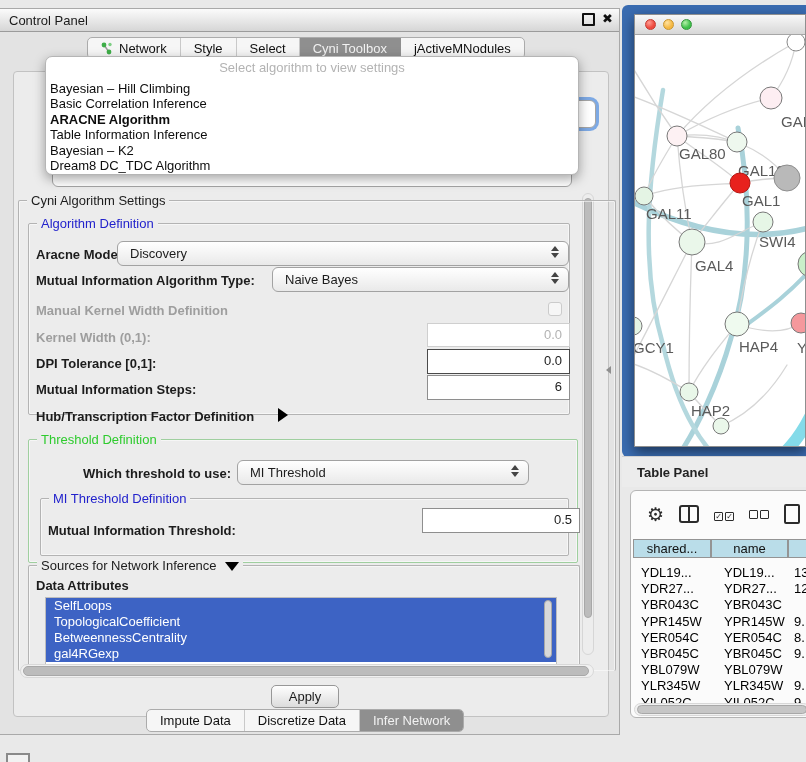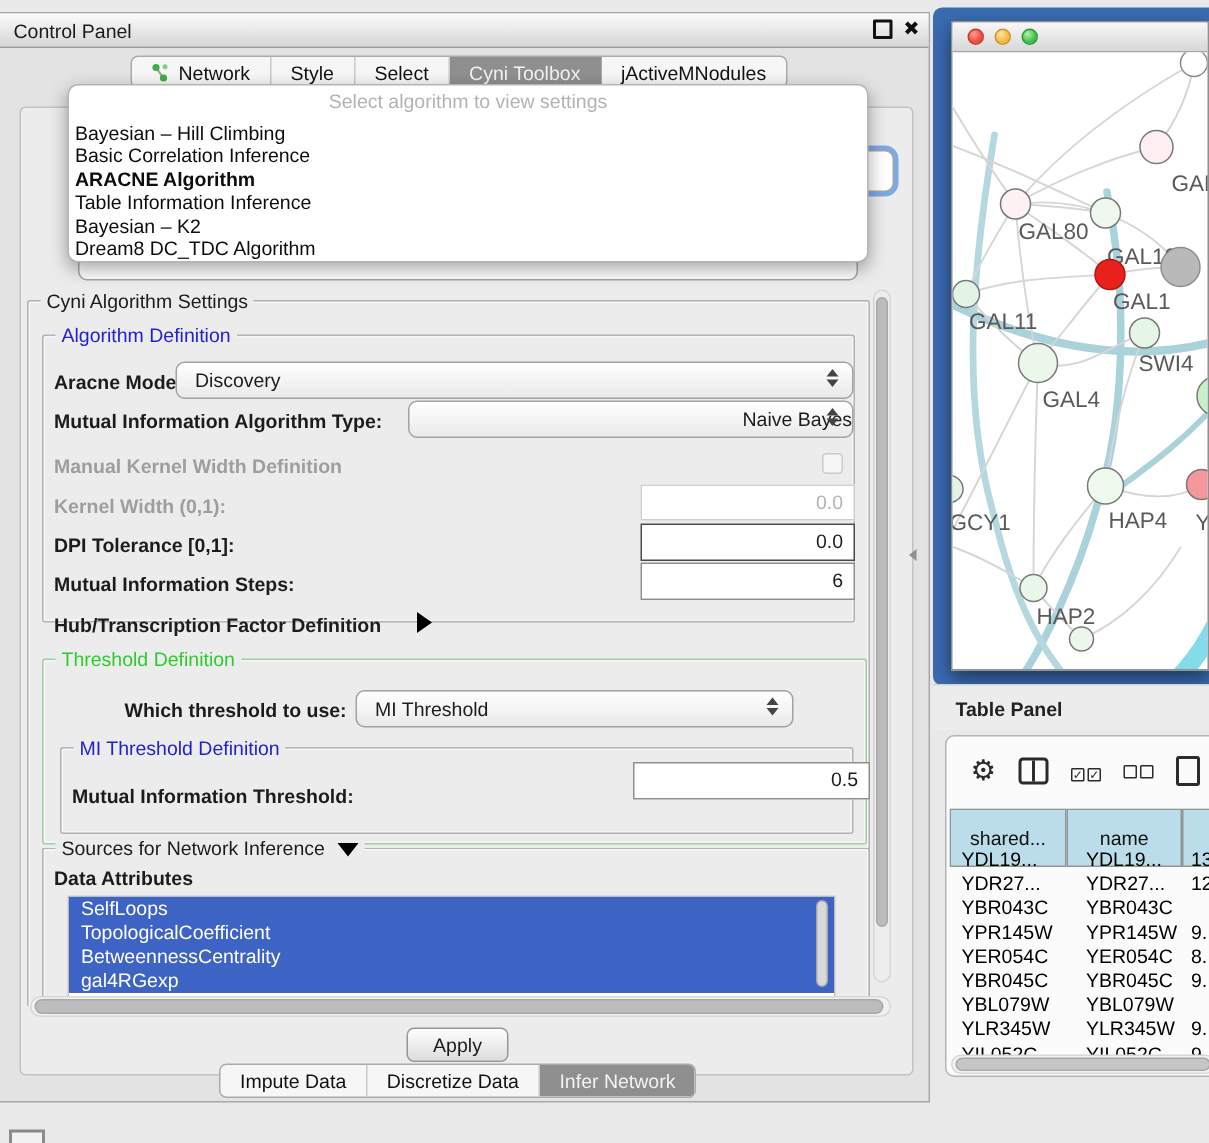--- a/index.html
+++ b/index.html
@@ -67,21 +67,21 @@
   .tl.grn{background:radial-gradient(circle at 35% 30%,#b4f0a8,#3fc04a 60%);border:1px solid #35963c;}
   .tp-bar{left:622px;top:456px;width:184px;height:30px;background:#ececec;border-top:1px solid #d2d2d2;display:flex;align-items:center;}
   .tp-title{padding-left:15px;color:#222;font-weight:bold;}
   .table-card{left:630px;top:490px;width:182px;height:228px;background:#fbfbfb;border:1px solid #b4b4b4;border-radius:6px;box-sizing:border-box;overflow:hidden;}
   .tb-toolbar{position:absolute;left:0;top:8px;width:100%;height:30px;display:flex;align-items:center;gap:15px;padding-left:16px;color:#2b2b2b;}
   .cols-ic{width:20px;height:18px;border:2px solid #2b2b2b;border-radius:3px;position:relative;box-sizing:border-box;}
   .cols-ic:before{content:"";position:absolute;left:7px;top:0;width:2px;height:14px;background:#2b2b2b;}
   .cb{width:9px;height:9px;border:1.5px solid #2b2b2b;border-radius:1px;display:inline-block;font-size:8px;line-height:8px;text-align:center;box-sizing:border-box;}
   .doc-ic{width:16px;height:20px;border:2px solid #2b2b2b;border-radius:2px;box-sizing:border-box;}
   .grid{position:absolute;left:2px;top:48px;width:180px;height:213px;overflow:hidden;}
-  .ghead{position:absolute;top:0;height:39px;background:#badde9;border:1px solid #949494;box-sizing:border-box;
+  .ghead{position:absolute;top:0;height:19px;background:#badde9;border:1px solid #949494;box-sizing:border-box;
          display:flex;align-items:center;justify-content:center;color:#111;}
   .grow span{position:absolute;white-space:nowrap;color:#000;}
   .node-label{font-size:15px;fill:#5a5a5a;font-family:"Liberation Sans",sans-serif;}
   .splitter-grip{width:0;height:0;border-top:4px solid transparent;border-bottom:4px solid transparent;border-right:5px solid #8f8f8f;}
 </style>
 </head>
 <body>
 
 <div class="abs cp-window" style="left:0;top:8px;">
   <div class="cp-titlebar">
@@ -121,37 +121,37 @@
   <div class="abs inner-panel"></div>
 
   <div class="abs combo-ghost focus-ring" style="left:540px;top:91px;width:56px;height:28px;"></div>
 
   <div class="abs combo-ghost" style="left:52px;top:152px;width:520px;height:26px;"></div>
 
   <div class="abs sb-track-v" style="left:582px;top:184px;width:12px;height:462px;">
     <div class="sb-thumb" style="position:absolute;left:1px;top:4px;width:8px;height:420px;"></div>
   </div>
 
-  <div class="abs groupbox" style="left:18px;top:191px;width:560px;height:470px;border-bottom:none;">
+  <div class="abs groupbox" style="left:18px;top:191px;width:560px;height:470px;border-bottom:none;padding-left:36px;">
     <span class="gb-title">Cyni Algorithm Settings</span>
   </div>
 
   <div class="abs groupbox" style="left:28px;top:214px;width:540px;height:190px;">
     <span class="gb-title blue">Algorithm Definition</span>
   </div>
   <span class="abs lbl" style="left:36px;top:238px;">Aracne Mode:</span>
   <div class="abs combo" style="left:117px;top:232px;width:452px;">
     <span class="cl">Discovery</span>
     <span class="arrows">
         <span class="tri-up"></span>
         <span class="tri-dn"></span>
       </span>
   </div>
   <span class="abs lbl" style="left:36px;top:264px;">Mutual Information Algorithm Type:</span>
-  <div class="abs combo" style="left:272px;top:258px;width:297px;justify-content:flex-end;">
+  <div class="abs combo" style="left:272px;top:258px;width:297px;">
     <span class="cl">Naive Bayes</span>
     <span class="arrows">
         <span class="tri-up"></span>
         <span class="tri-dn"></span>
       </span>
   </div>
   <span class="abs lbl dis" style="left:36px;top:294px;">Manual Kernel Width Definition</span>
   <div class="abs checkbox" style="left:548px;top:293px;"></div>
   <span class="abs lbl dis" style="left:36px;top:321px;">Kernel Width (0,1):</span>
   <div class="abs field dis" style="left:427px;top:314px;width:143px;height:24px;">0.0</div>

